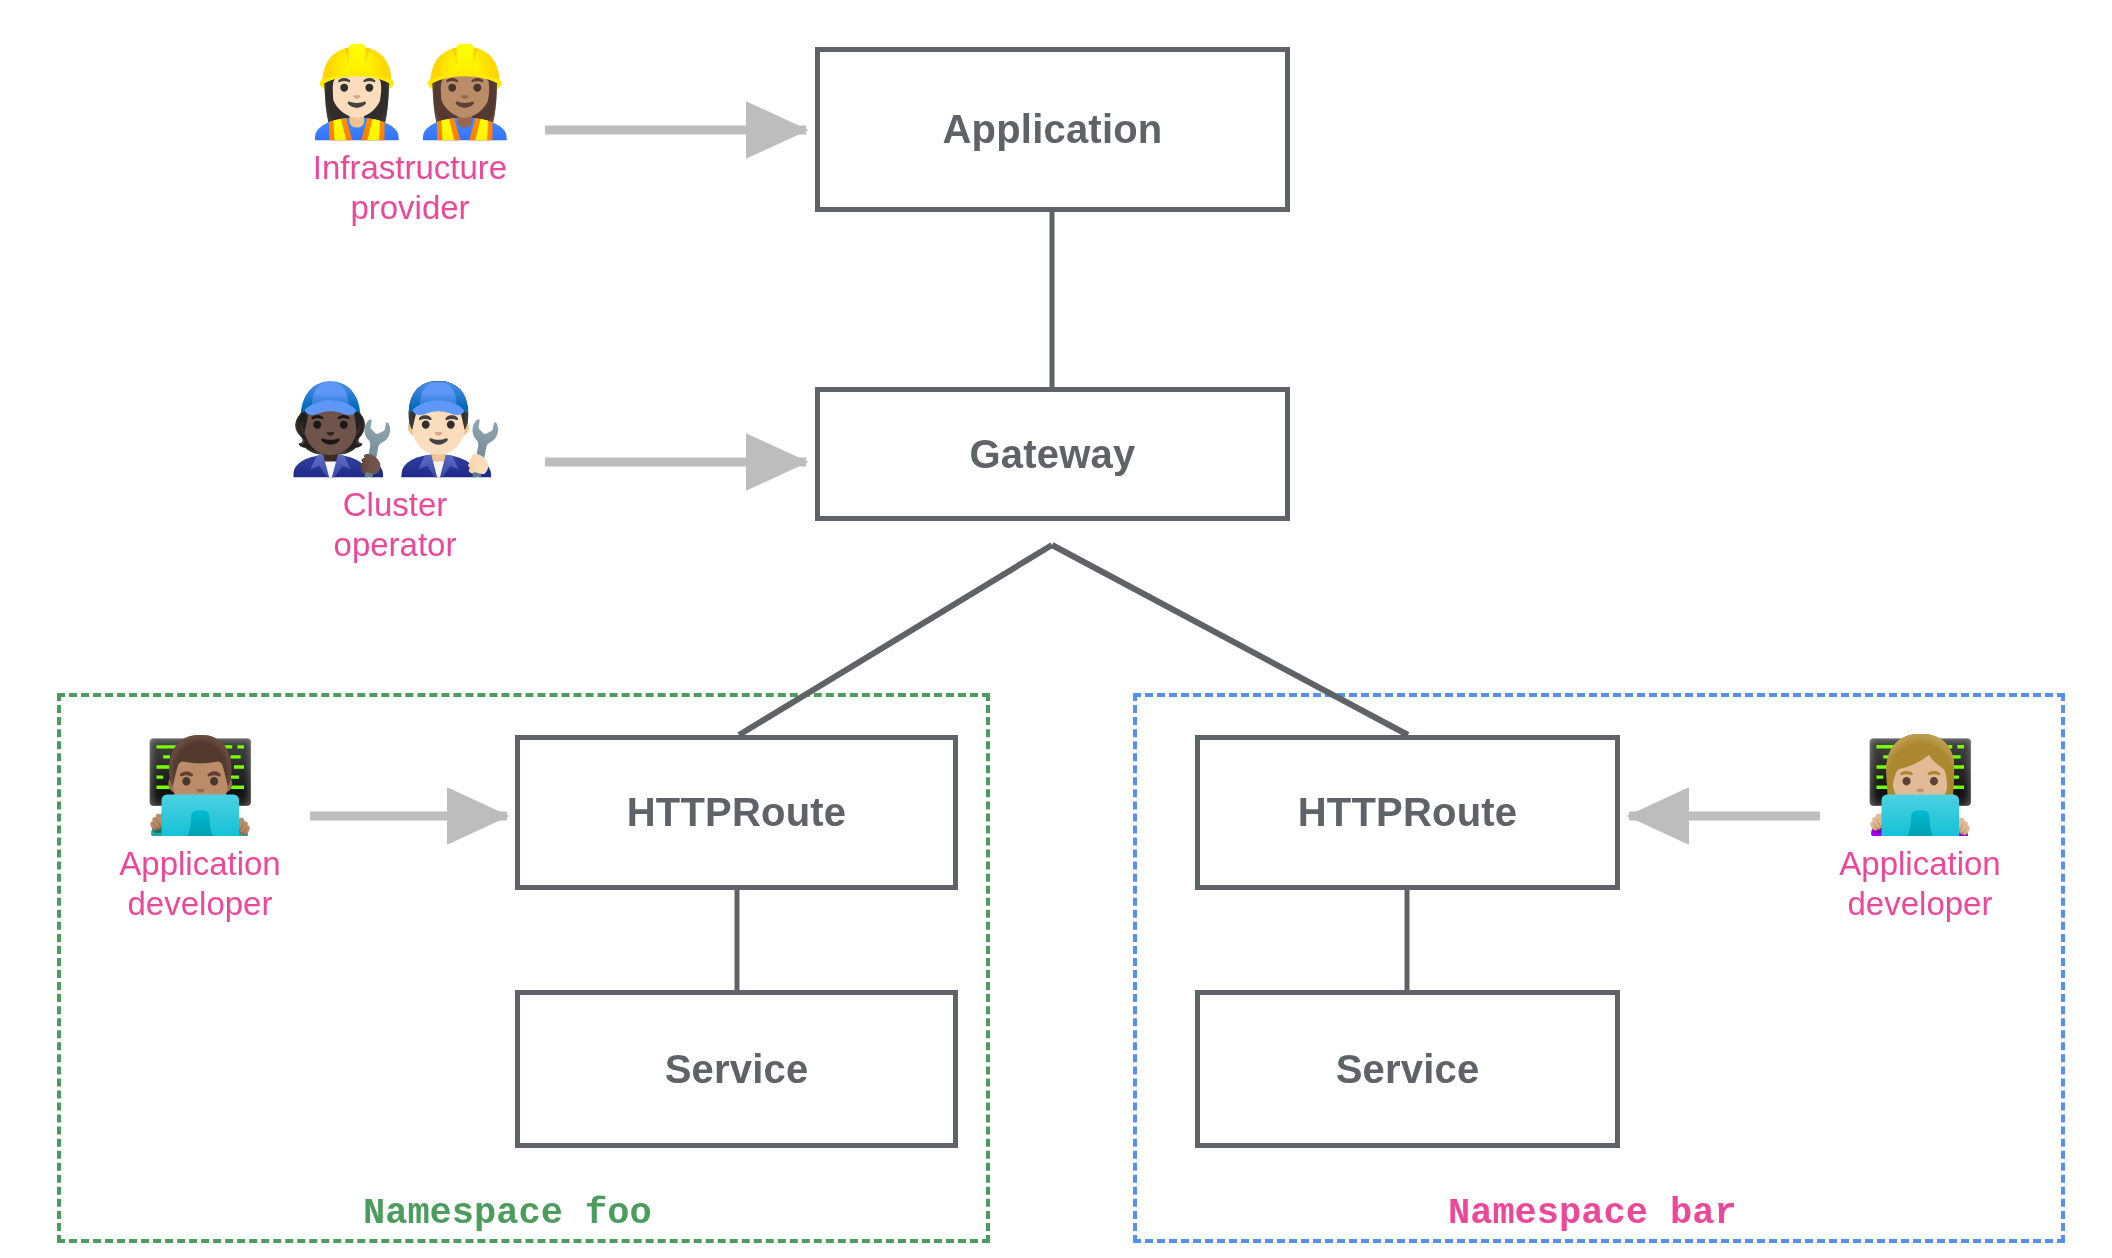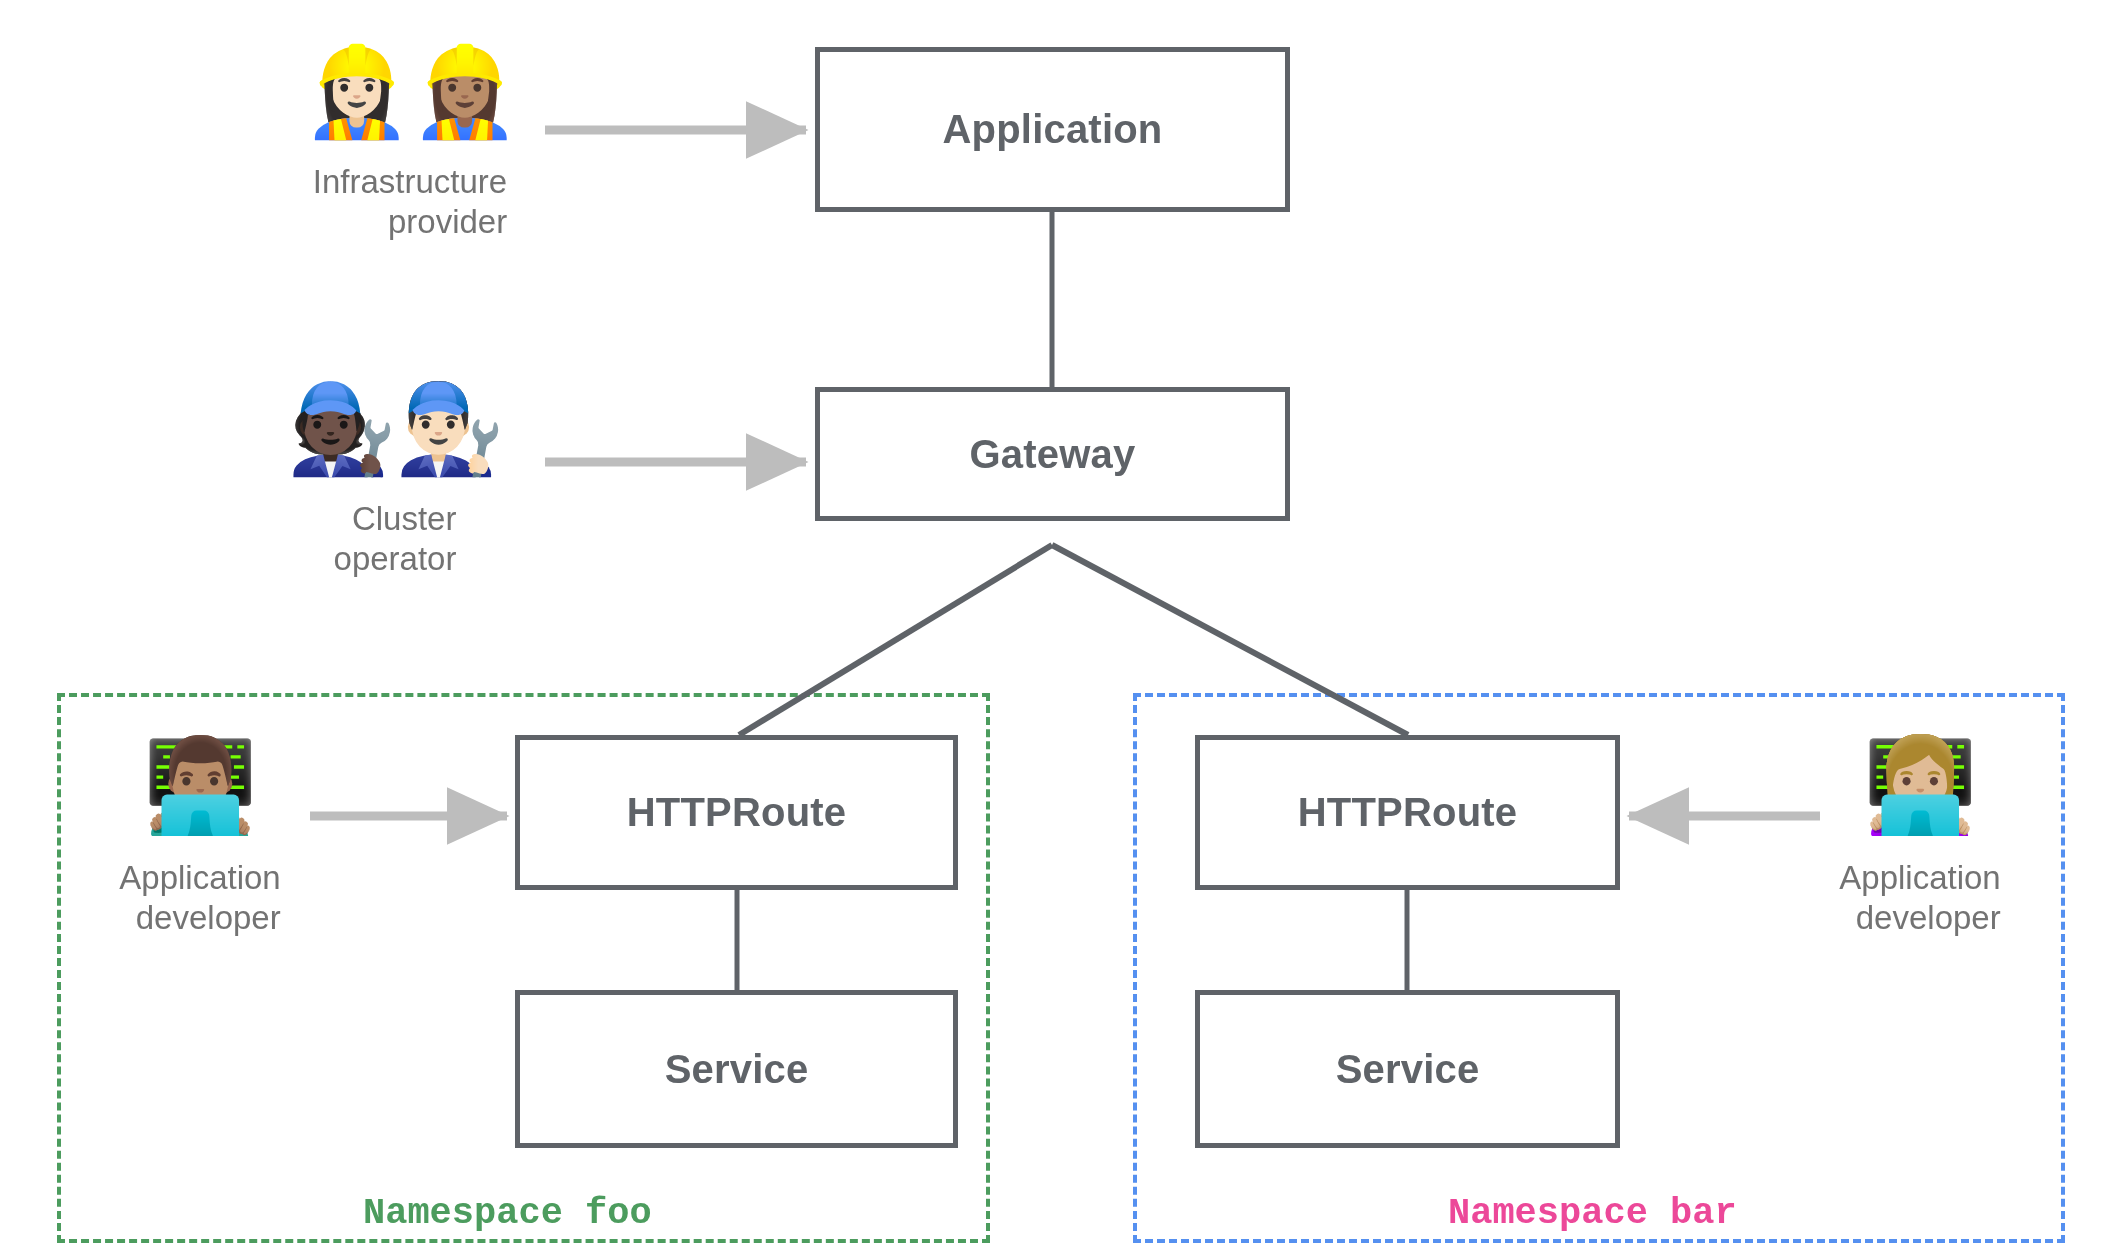--- a/index.html
+++ b/index.html
@@ -71,24 +71,24 @@
     line-height: 1.0;
     white-space: nowrap;
     letter-spacing: -2px;
   }
   .actor-emoji.small {
     font-size: 92px;
   }
   .actor-caption {
     font-family: "Liberation Sans", sans-serif;
     font-size: 33px;
-    color: #737373;
-    text-align: right;
+    color: #ec4899;
+    text-align: center;
     line-height: 1.22;
-    margin-top: 26px;
+    margin-top: 12px;
     white-space: pre-line;
   }
 </style>
 </head>
 <body>
 
 <div id="canvas">
 
   <div class="ns-box green" style="left:57px; top:693px; width:933px; height:550px;"></div>
 

